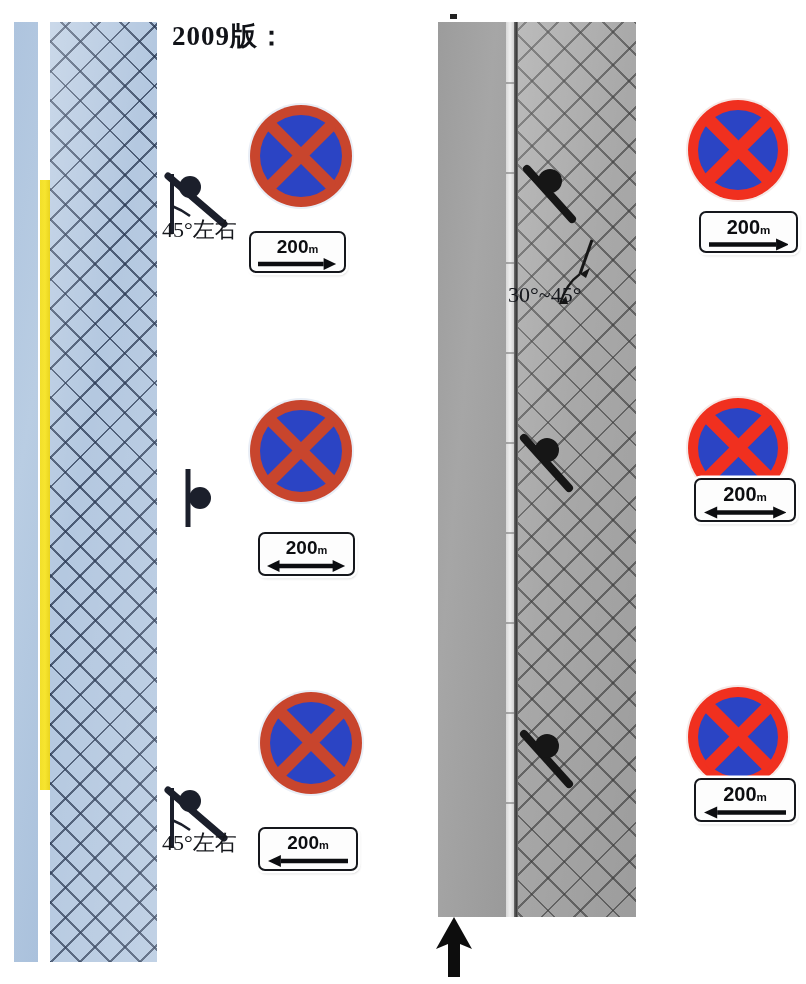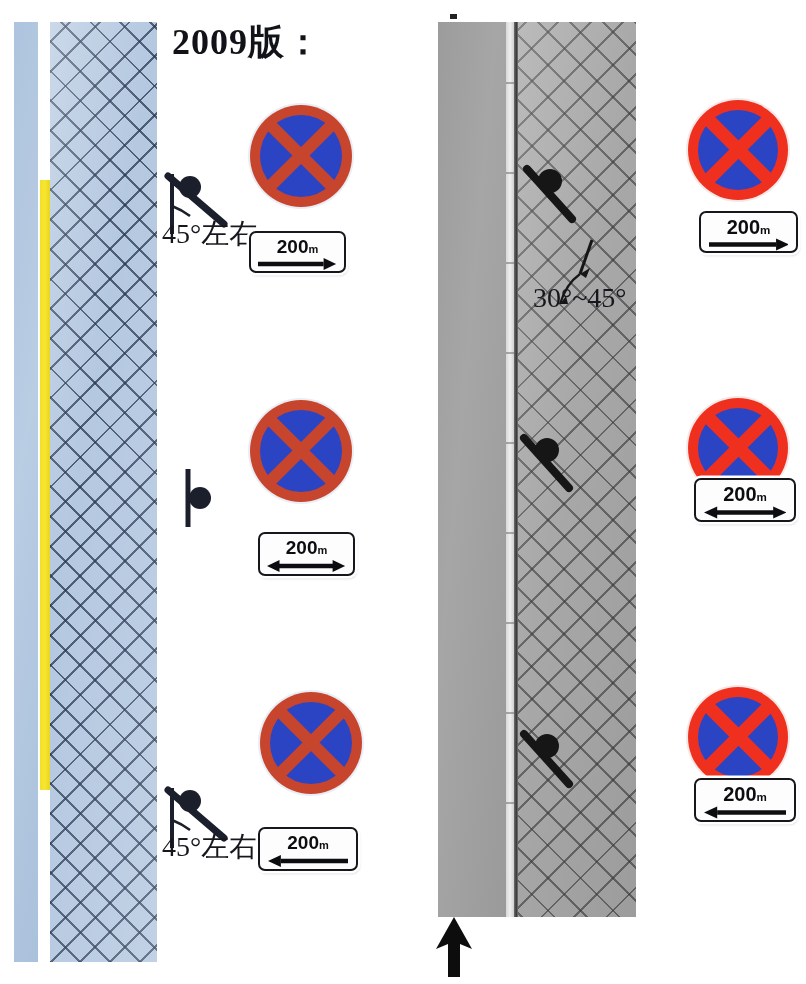--- a/index.html
+++ b/index.html
@@ -8,29 +8,29 @@
     font-family:"Liberation Serif","DejaVu Serif",serif;
     background:#ffffff;
   }
   .stage{position:absolute;left:0;top:0;width:806px;height:984px;}
 
   
   .panel-title{
     position:absolute;
     font-family:"Liberation Serif","DejaVu Serif",serif;
     font-weight:bold;
-    font-size:36px;
+    font-size:27px;
     letter-spacing:1px;
     color:#111318;
     white-space:nowrap;
   }
   .angle-label{
     position:absolute;
     font-family:"Liberation Serif","DejaVu Serif",serif;
-    font-size:28px;
+    font-size:22px;
     color:#15171c;
     white-space:nowrap;
     letter-spacing:0px;
   }
 
   
   .left-road{
     position:absolute;left:14px;top:22px;width:24px;height:940px;
     background:linear-gradient(100deg,#aec4de 0%,#b9cde3 45%,#aac1dc 100%);
   }
@@ -275,21 +275,21 @@
     </svg>
   </div>
   <div class="pole-wrap" style="left:556px;top:238px;width:54px;height:68px;">
     <svg width="54" height="68" viewBox="0 0 54 68">
       <line x1="36" y1="2" x2="24" y2="36" stroke="#161616" stroke-width="3"></line>
       <path d="M24 36 L34 30 L30 40 Z" fill="#161616"></path>
       <path d="M4 66 Q10 46 24 36" stroke="#161616" stroke-width="2.2" fill="none"></path>
       <path d="M4 66 L10 58 L12 66 Z" fill="#161616"></path>
     </svg>
   </div>
-  <div class="angle-label" style="left:533px;top:282px;">30°~45°</div>
+  <div class="angle-label" style="left:508px;top:282px;">30°~45°</div>
 
   <div class="pole-wrap" style="left:521px;top:432px;width:70px;height:72px;">
     <svg width="70" height="72" viewBox="0 0 70 72">
       <line x1="3" y1="6" x2="48" y2="56" stroke="#161616" stroke-width="8" stroke-linecap="round"></line>
       <circle cx="26" cy="18" r="12" fill="#161616"></circle>
     </svg>
   </div>
 
   <div class="pole-wrap" style="left:521px;top:728px;width:70px;height:72px;">
     <svg width="70" height="72" viewBox="0 0 70 72">

